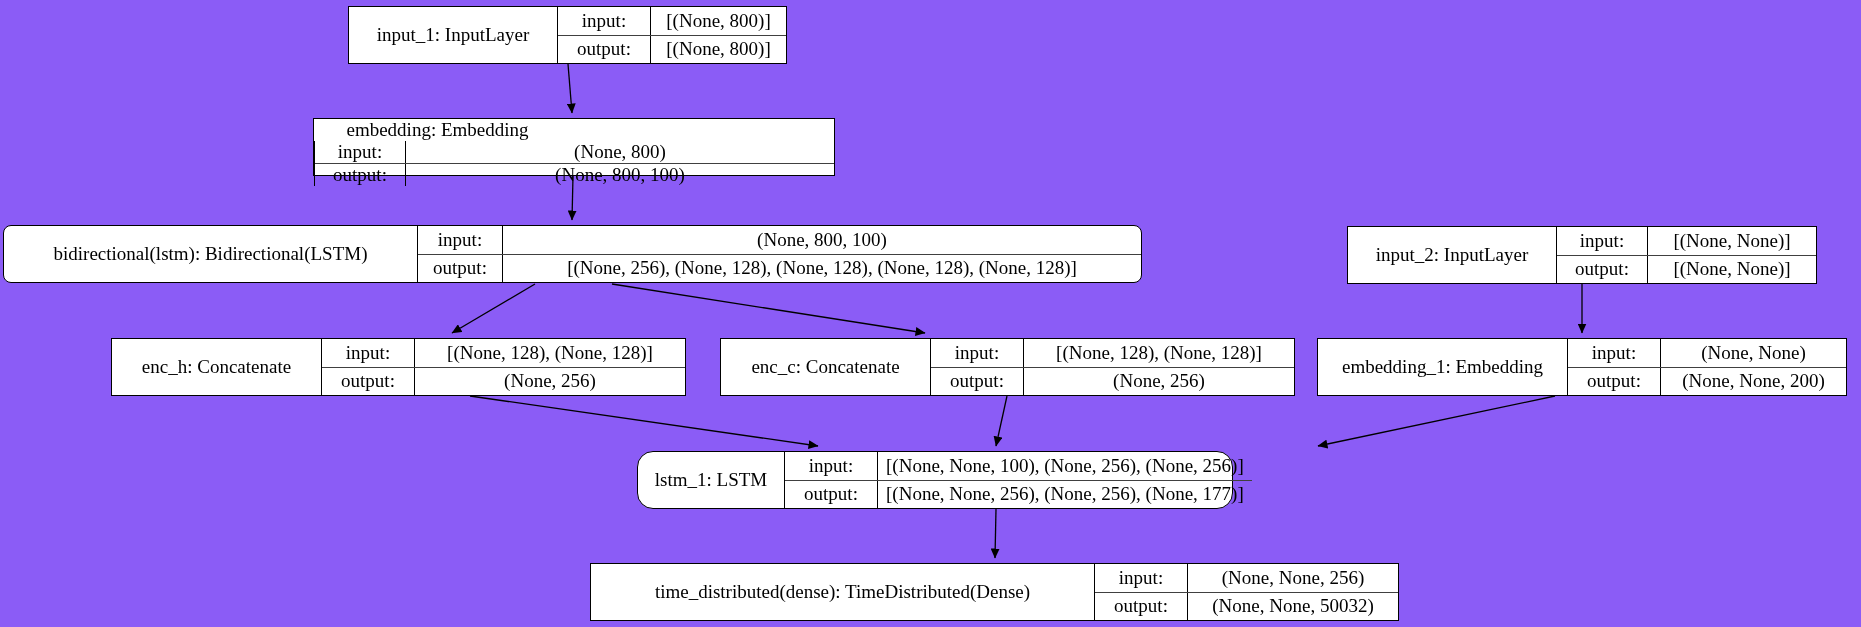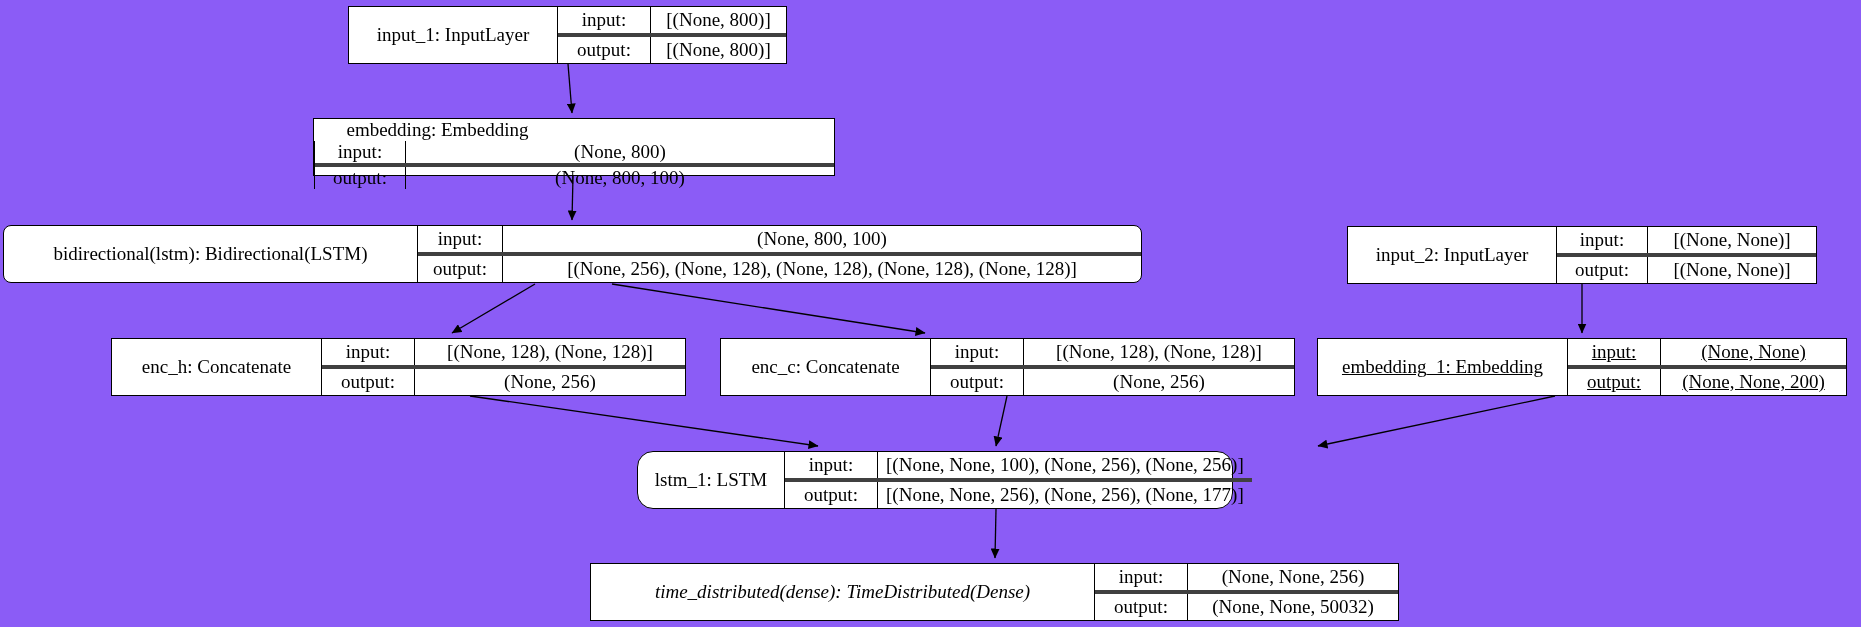--- a/index.html
+++ b/index.html
@@ -30,21 +30,21 @@
     flex: 0 0 auto;
   }
   .io-col {
     display: flex;
     flex-direction: column;
     border-left: 1px solid #000000;
     flex: 1 1 auto;
     box-sizing: border-box;
   }
   .io-row { flex: 1; display: flex; min-height: 0; }
-  .io-row + .io-row { border-top: 4px solid #404040; text-align: right; }
+  .io-row + .io-row { border-top: 1px solid #404040; text-align: right; }
   .io-label {
     display: flex;
     align-items: center;
     justify-content: center;
     padding: 0 6px;
     white-space: nowrap;
     box-sizing: border-box;
     flex: 0 0 auto;
   }
   .io-value {
@@ -166,21 +166,21 @@
         <div class="io-label" style="width:92px;">input:</div>
         <div class="io-value">[(None, 128), (None, 128)]</div>
       </div>
       <div class="io-row">
         <div class="io-label" style="width:92px;">output:</div>
         <div class="io-value">(None, 256)</div>
       </div>
     </div>
   </div>
 
-  <div class="node" style="left:1317px; top:338px; width:530px;text-decoration:underline;">
+  <div class="node" style="left:1317px; top:338px; width:530px;">
     <div class="name-cell" style="width:249px;">embedding_1: Embedding</div>
     <div class="io-col">
       <div class="io-row">
         <div class="io-label" style="width:92px;">input:</div>
         <div class="io-value">(None, None)</div>
       </div>
       <div class="io-row">
         <div class="io-label" style="width:92px;">output:</div>
         <div class="io-value">(None, None, 200)</div>
       </div>
@@ -195,21 +195,21 @@
         <div class="io-value">[(None, None, 100), (None, 256), (None, 256)]</div>
       </div>
       <div class="io-row">
         <div class="io-label" style="width:92px;">output:</div>
         <div class="io-value">[(None, None, 256), (None, 256), (None, 177)]</div>
       </div>
     </div>
   </div>
 
   <div class="node" style="left:590px; top:563px; width:809px;">
-    <div class="name-cell" style="width:503px;font-style:italic;">time_distributed(dense): TimeDistributed(Dense)</div>
+    <div class="name-cell" style="width:503px;">time_distributed(dense): TimeDistributed(Dense)</div>
     <div class="io-col">
       <div class="io-row">
         <div class="io-label" style="width:92px;">input:</div>
         <div class="io-value">(None, None, 256)</div>
       </div>
       <div class="io-row">
         <div class="io-label" style="width:92px;">output:</div>
         <div class="io-value">(None, None, 50032)</div>
       </div>
     </div>

